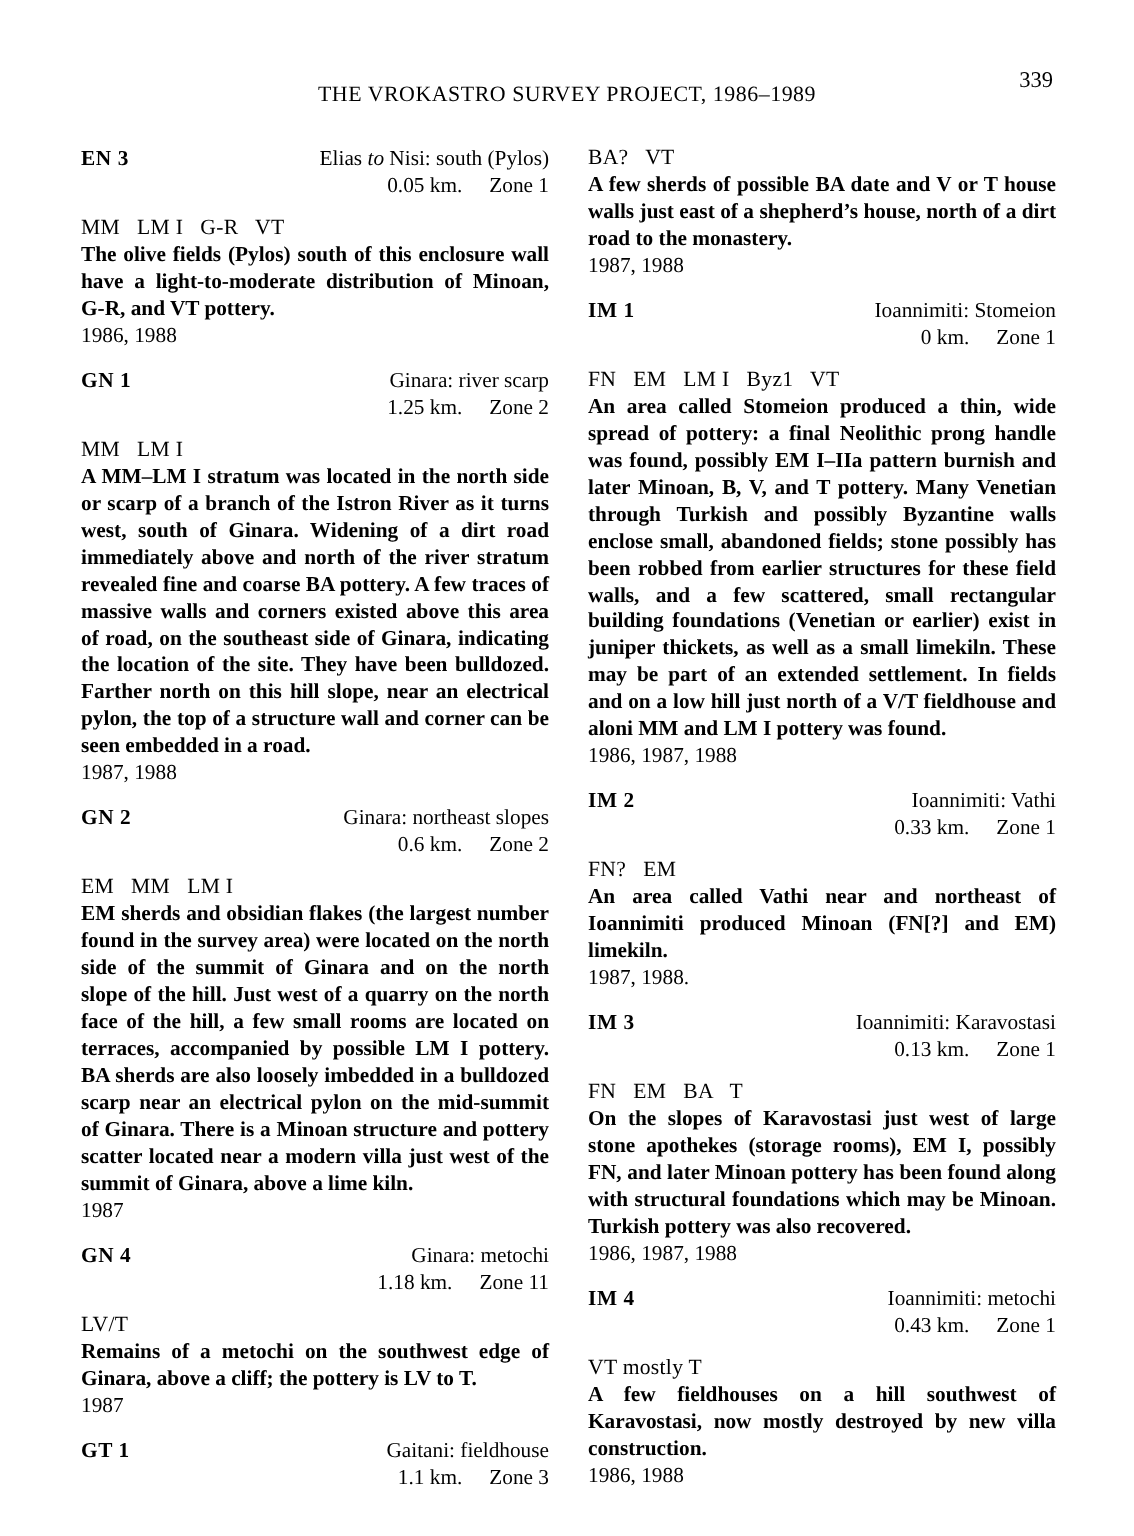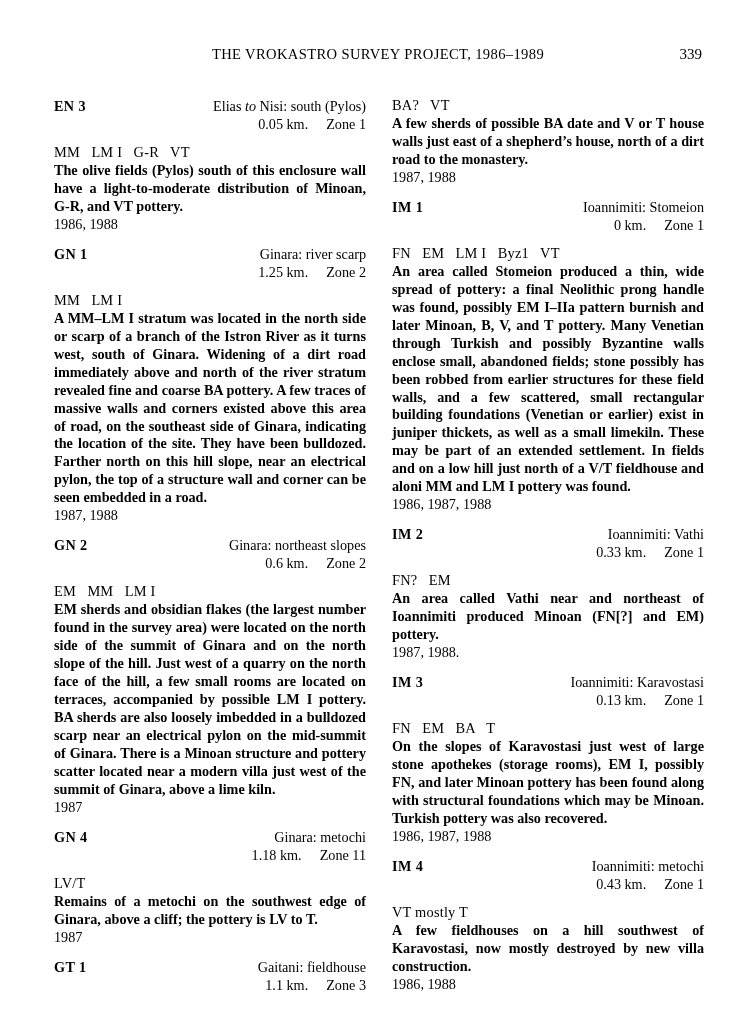--- a/index.html
+++ b/index.html
@@ -17,21 +17,21 @@
   }
   .page {
     position: relative;
     width: 756px;
     height: 1024px;
     box-sizing: border-box;
     padding: 46px 54px 20px 54px;
   }
   .running-head {
     display: flex;
-    align-items: flex-start;
+    align-items: flex-end;
     justify-content: center;
     position: relative;
     height: 26px;
     margin-bottom: 14px;
   }
   .running-head .title {
     font-size: 14.6px;
     letter-spacing: 0.35px;
     font-variant: small-caps;
     text-transform: uppercase;
@@ -208,21 +208,21 @@
 
       <div class="entry">
         <div class="entry-head">
           <span class="entry-code">IM 2</span>
           <span class="entry-place">Ioannimiti: Vathi</span>
         </div>
         <div class="entry-meta">
           <span class="dist">0.33 km.</span><span>Zone 1</span>
         </div>
         <div class="periods">FN?   EM</div>
-        <p class="body-text">An area called Vathi near and northeast of Ioannimiti produced Minoan (FN[?] and EM) pottery.</p>
+        <p class="body-text">An area called Vathi near and northeast of Ioannimiti produced Minoan (FN[?] and EM) limekiln.</p>
         <p class="years">1987, 1988.</p>
       </div>
 
       <div class="entry">
         <div class="entry-head">
           <span class="entry-code">IM 3</span>
           <span class="entry-place">Ioannimiti: Karavostasi</span>
         </div>
         <div class="entry-meta">
           <span class="dist">0.13 km.</span><span>Zone 1</span>

